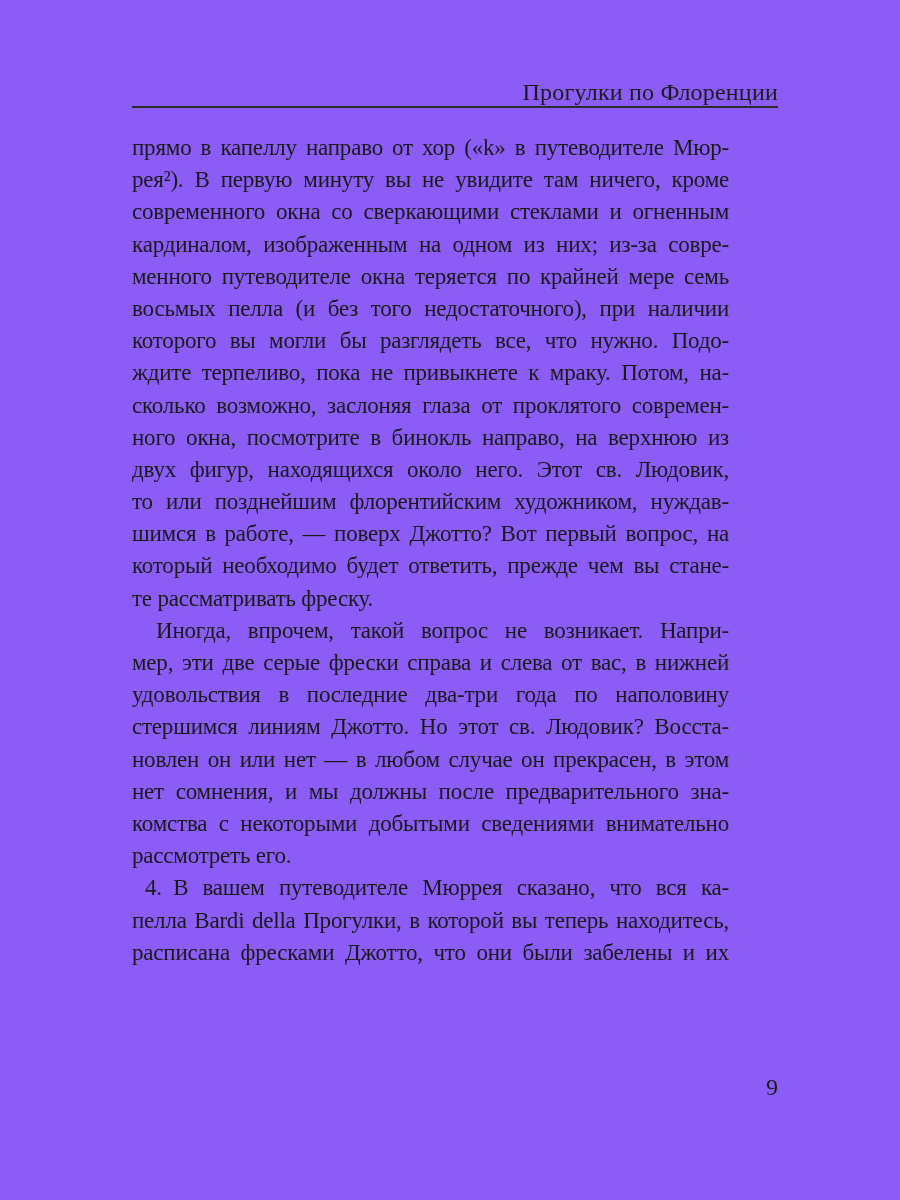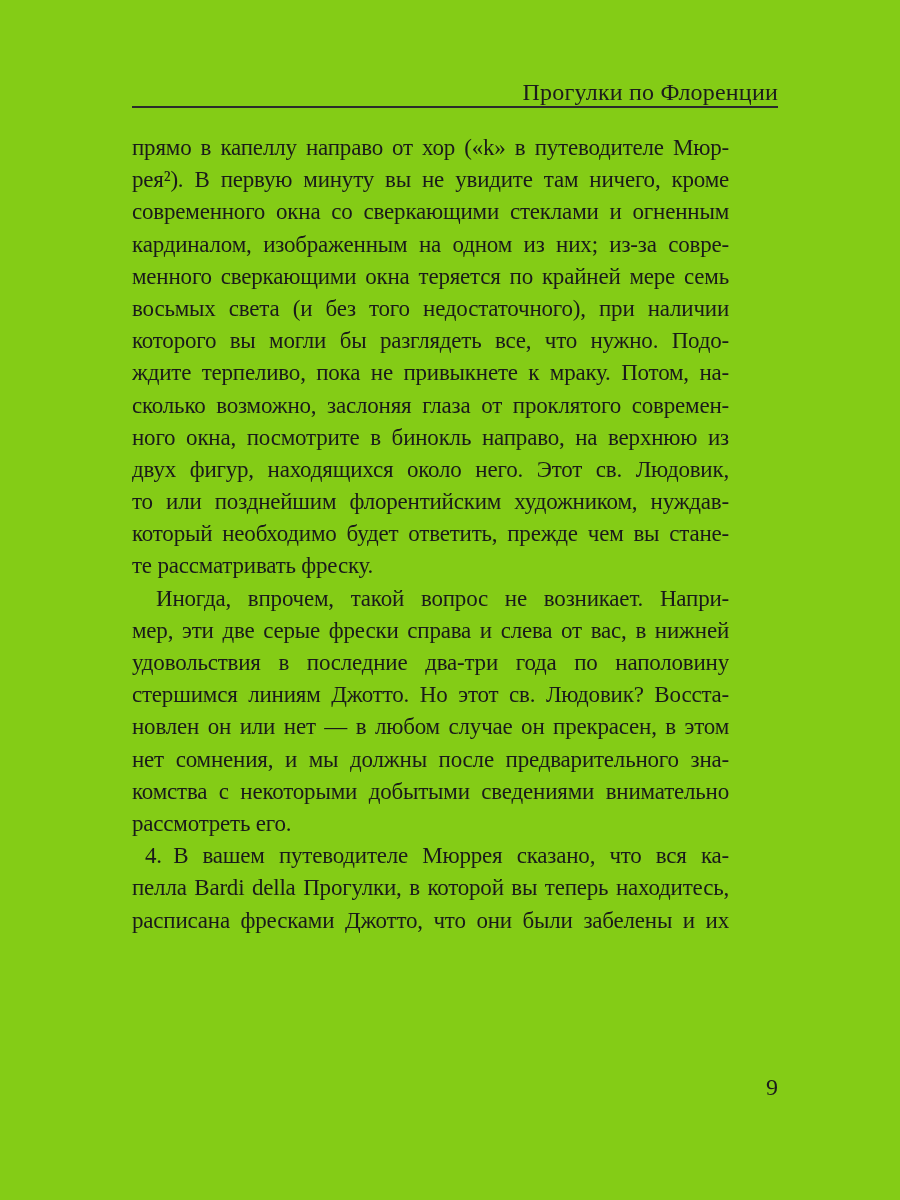--- a/index.html
+++ b/index.html
@@ -7,21 +7,21 @@
     padding: 0;
     background: #ffffff;
     width: 900px;
     height: 1200px;
     overflow: hidden;
   }
   .page {
     position: relative;
     width: 900px;
     height: 1200px;
-    background: #84cc16;
+    background: #8b5cf6;
     color: #1a1a1a;
     font-family: "Liberation Serif", "DejaVu Serif", serif;
   }
   .running-header {
     position: absolute;
     top: 78px;
     left: 132px;
     right: 122px;
     text-align: right;
     font-size: 24px;
@@ -81,28 +81,29 @@
 
   <div class="running-header">Прогулки по Флоренции</div>
 
   <div class="header-rule"></div>
 
   <div class="text-block">
     <div class="line just">прямо в капеллу направо от хор («k» в путеводителе Мюр-</div>
     <div class="line just">рея²). В первую минуту вы не увидите там ничего, кроме</div>
     <div class="line just">современного окна со сверкающими стеклами и огненным</div>
     <div class="line just">кардиналом, изображенным на одном из них; из-за совре-</div>
-    <div class="line just">менного сверкающими окна теряется по крайней мере семь</div>
-    <div class="line just">восьмых света (и без того недостаточного), при наличии</div>
+    <div class="line just">менного путеводителе окна теряется по крайней мере семь</div>
+    <div class="line just">восьмых пелла (и без того недостаточного), при наличии</div>
     <div class="line just">которого вы могли бы разглядеть все, что нужно. Подо-</div>
     <div class="line just">ждите терпеливо, пока не привыкнете к мраку. Потом, на-</div>
     <div class="line just">сколько возможно, заслоняя глаза от проклятого современ-</div>
     <div class="line just">ного окна, посмотрите в бинокль направо, на верхнюю из</div>
     <div class="line just">двух фигур, находящихся около него. Этот св. Людовик,</div>
     <div class="line just">то или позднейшим флорентийским художником, нуждав-</div>
+    <div class="line just">шимся в работе, — поверх Джотто? Вот первый вопрос, на</div>
     <div class="line just">который необходимо будет ответить, прежде чем вы стане-</div>
     <div class="line plain">те рассматривать фреску.</div>
     <div class="line just indent">Иногда, впрочем, такой вопрос не возникает. Напри-</div>
     <div class="line just">мер, эти две серые фрески справа и слева от вас, в нижней</div>
     <div class="line just">удовольствия в последние два-три года по наполовину</div>
     <div class="line just">стершимся линиям Джотто. Но этот св. Людовик? Восста-</div>
     <div class="line just">новлен он или нет — в любом случае он прекрасен, в этом</div>
     <div class="line just">нет сомнения, и мы должны после предварительного зна-</div>
     <div class="line just">комства с некоторыми добытыми сведениями внимательно</div>
     <div class="line plain">рассмотреть его.</div>

